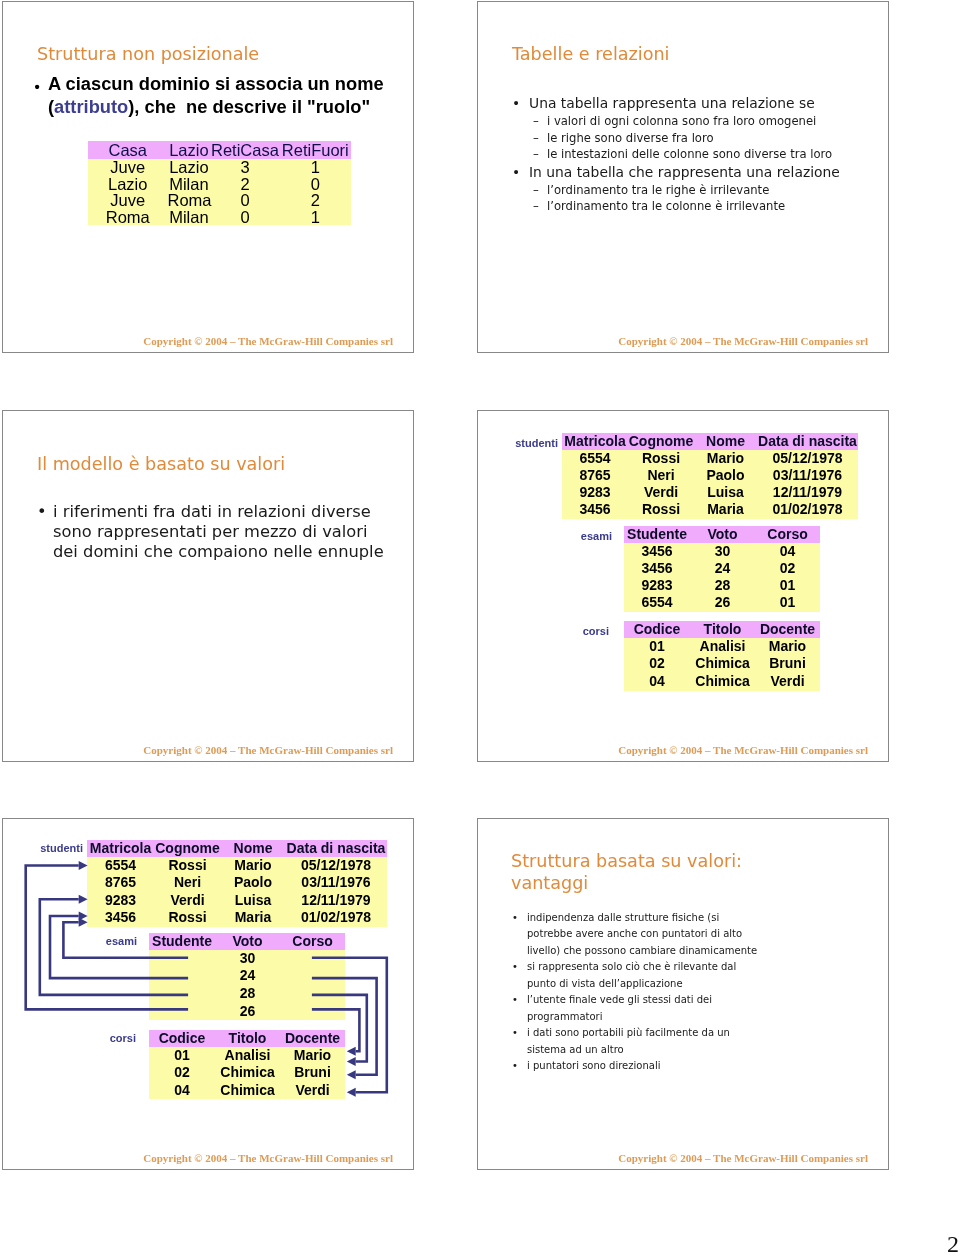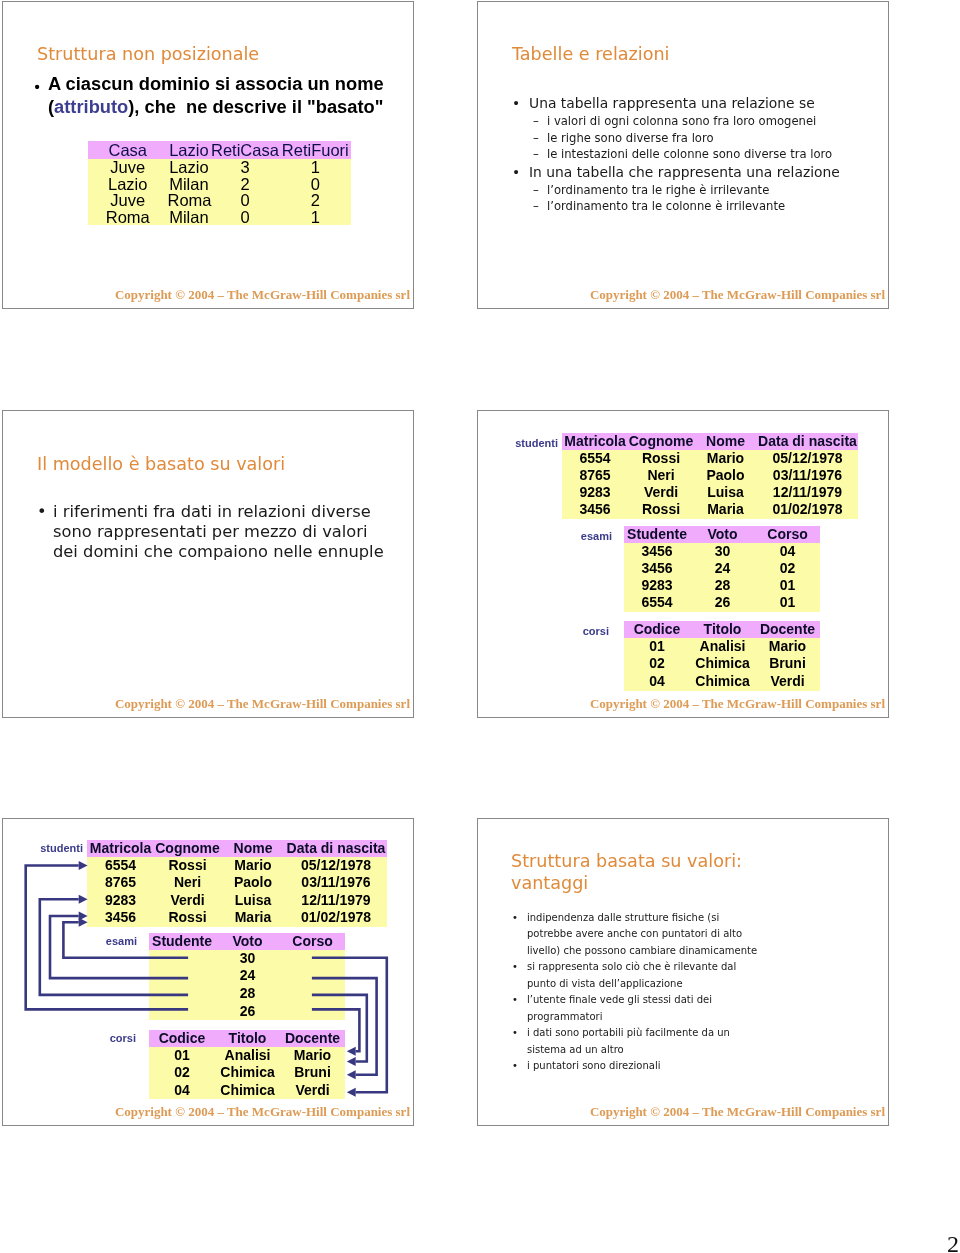--- a/index.html
+++ b/index.html
@@ -1,18 +1,18 @@
 <!DOCTYPE html>
 <html><head>
 <meta charset="utf-8">
 <style>
 html,body{margin:0;padding:0;background:#fff;}
 body{width:960px;height:1253px;position:relative;font-family:"DejaVu Sans",sans-serif;-webkit-font-smoothing:antialiased;}
-.slide{position:absolute;width:412px;height:308px;border:1px solid #888888;background:#fff;box-sizing:border-box;overflow:hidden;}
-.copyright{position:absolute;right:3px;bottom:5px;font-family:"Liberation Serif",serif;font-weight:bold;font-size:13px;color:#dd9b55;letter-spacing:0px;white-space:nowrap;}
+.slide{position:absolute;width:412px;height:352px;border:1px solid #888888;background:#fff;box-sizing:border-box;overflow:hidden;}
+.copyright{position:absolute;right:20px;bottom:5px;font-family:"Liberation Serif",serif;font-weight:bold;font-size:11px;color:#dd9b55;letter-spacing:0px;white-space:nowrap;}
 .stitle{position:absolute;color:#e08a3a;font-family:"DejaVu Sans",sans-serif;font-size:17.6px;line-height:22px;white-space:pre-line;}
 .pagenum{position:absolute;right:1px;bottom:-3px;font-family:"Liberation Serif",serif;font-size:24px;line-height:24px;color:#111;}
 .s1body{position:absolute;font-family:"Liberation Sans",sans-serif;font-weight:bold;font-size:18.3px;line-height:23px;color:#000;width:360px;white-space:pre-wrap;}
 .s1body .bul{position:absolute;left:1.5px;top:2.5px;font-size:15px;}
 .s1body .s1txt{display:block;padding-left:15px;}
 .hl{color:#3e3e90;}
 .blist{position:absolute;font-family:"DejaVu Sans",sans-serif;color:#1a1a1a;}
 .blist .l1{position:relative;font-size:13.85px;line-height:19px;padding-left:14px;}
 .blist .l2{position:relative;font-size:11.6px;line-height:16.5px;padding-left:32px;}
 .blist .l1:before{content:"\2022";position:absolute;left:-3px;top:0;}
@@ -34,21 +34,21 @@
 .s5 .tA td{height:17.6px;line-height:17.6px;}
 .s5 .tB td{height:17.7px;line-height:17.7px;}
 .s5 .tC td{height:17.5px;line-height:17.5px;}
 .arrows{position:absolute;left:0;top:0;pointer-events:none;}
 </style>
 </head>
 <body>
 
 <div class="slide" style="left:2px;top:1px">
   <div class="stitle" style="left:34px;top:41px">Struttura non posizionale</div>
-  <div class="s1body" style="left:30px;top:70px"><span class="bul">•</span><span class="s1txt"><span>A ciascun dominio si associa un nome (</span><span class="hl">attributo</span><span>), che  ne descrive il "basato"</span></span></div>
+  <div class="s1body" style="left:30px;top:70px"><span class="bul">•</span><span class="s1txt"><span>A ciascun dominio si associa un nome (</span><span class="hl">attributo</span><span>), che  ne descrive il "ruolo"</span></span></div>
   <table class="dtab t1" style="left:85px;top:139px;width:263px">
     <colgroup>
         <col class="c0">
         <col class="c1">
         <col class="c2">
         <col class="c3">
       </colgroup>
       <thead>
         <tr>
           <th>Casa</th>

